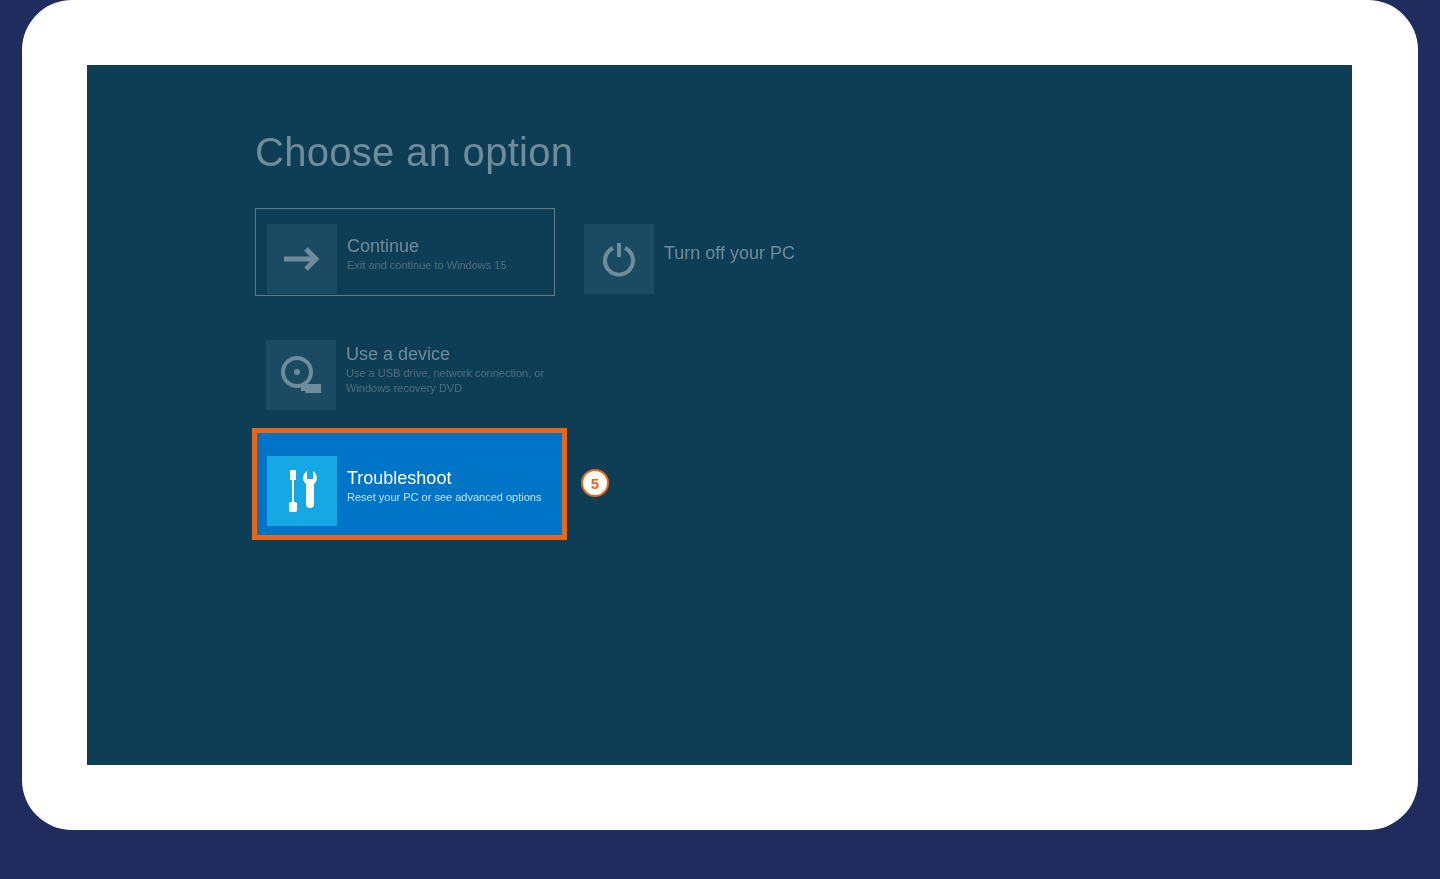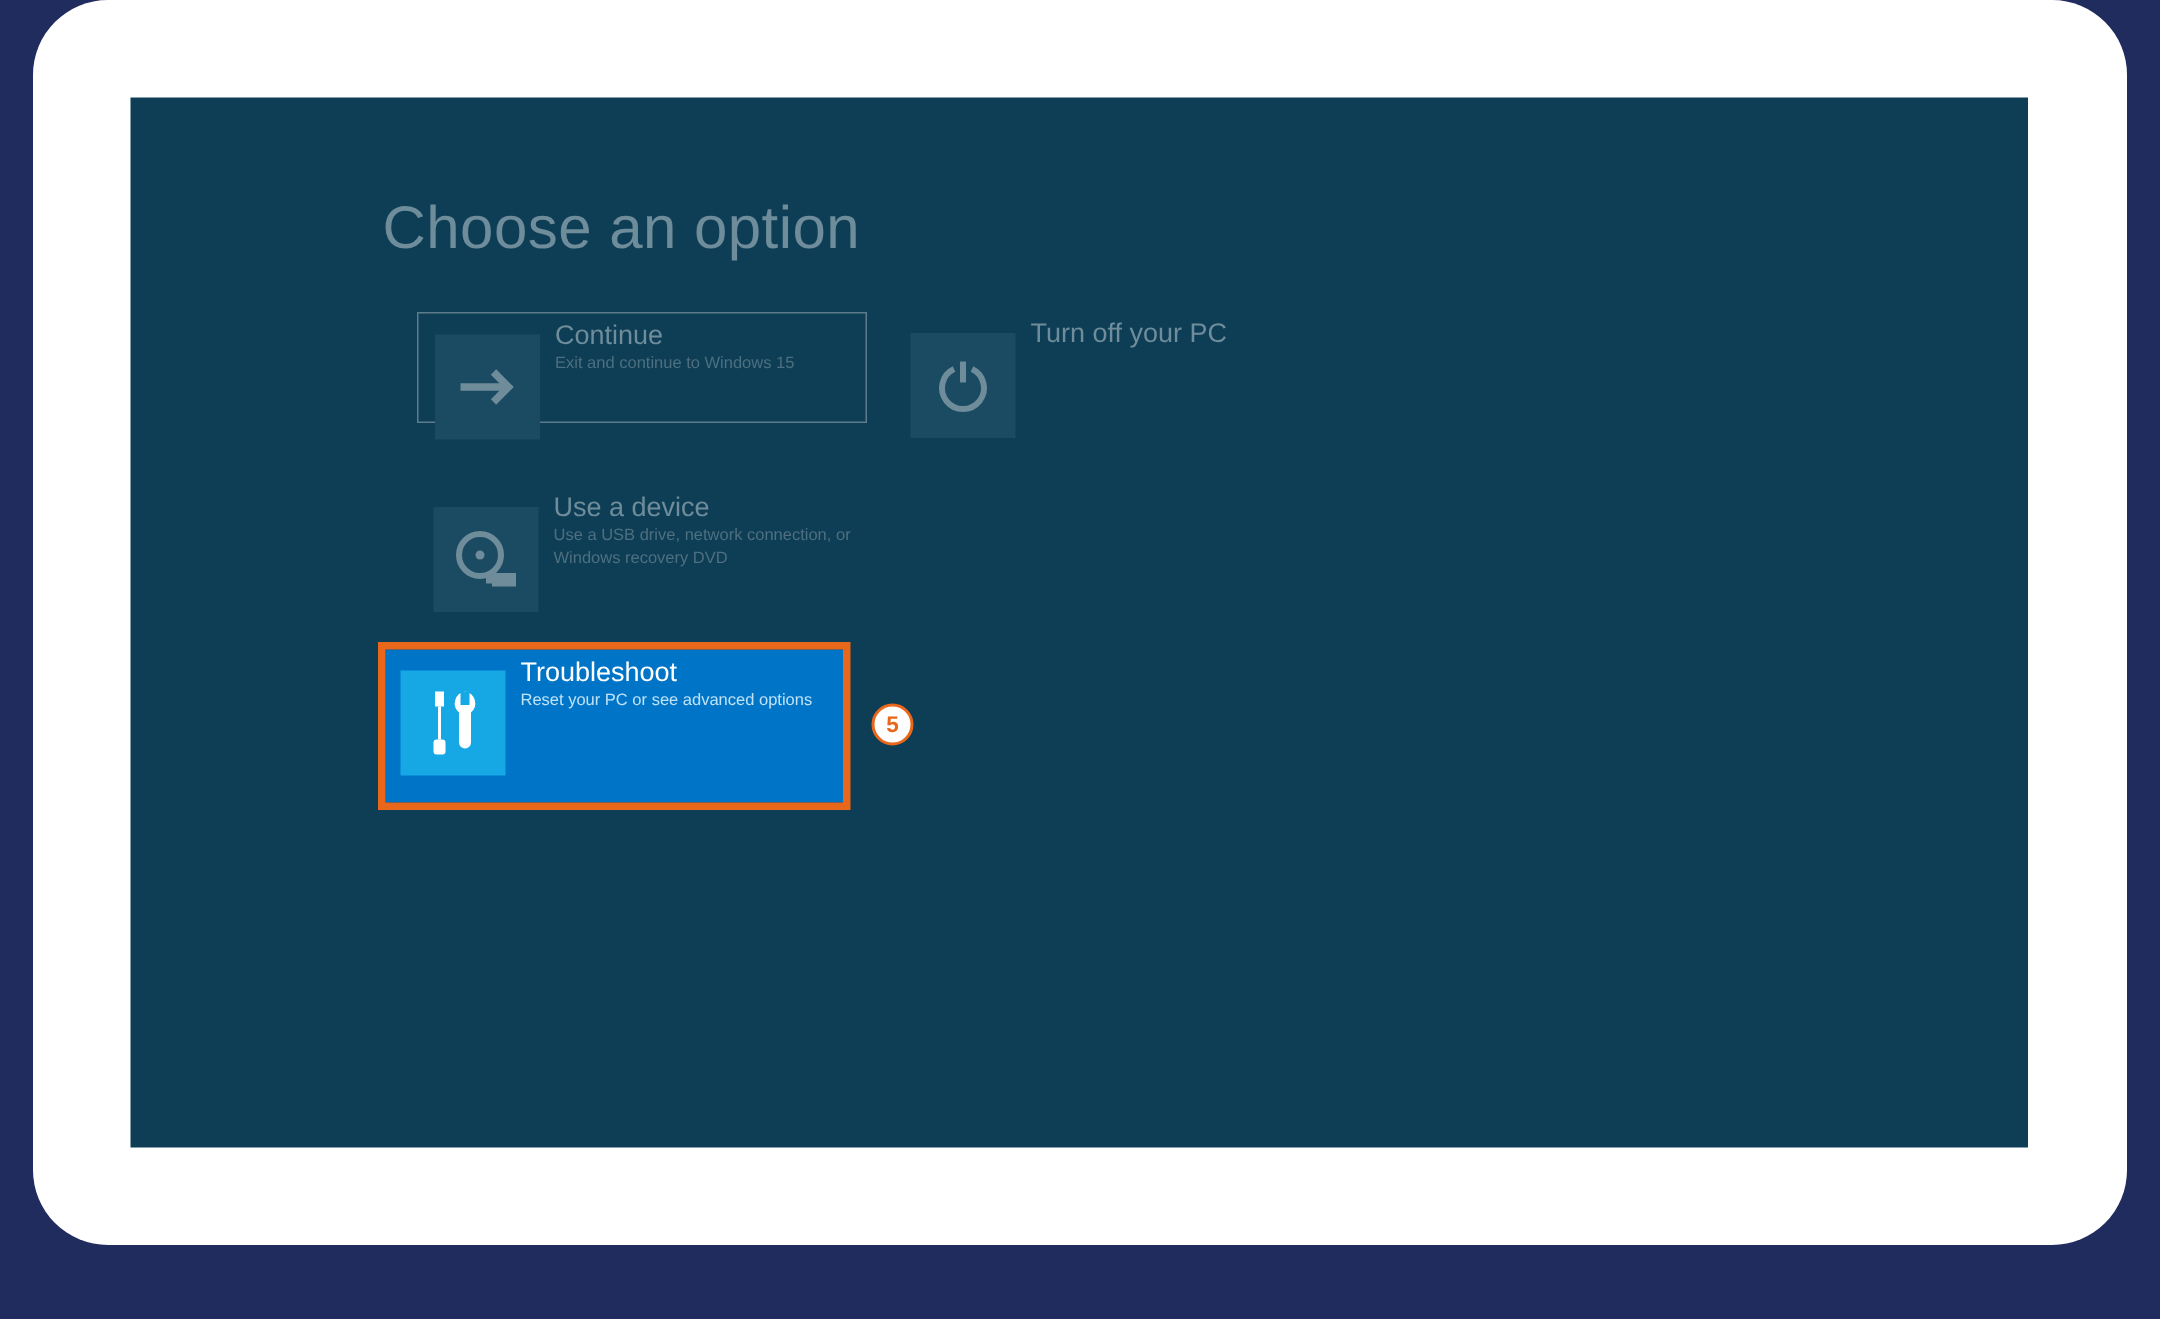--- a/index.html
+++ b/index.html
@@ -36,26 +36,25 @@
     top: 65px;
     color: #6f8c9a;
     font-size: 40px;
     font-weight: 300;
     letter-spacing: .3px;
   }
   
   .tile {
     position: absolute;
     width: 300px;
-    height: 74px;
-    display: flex;
-    align-items: flex-start;
+    height: 88px;
+    display: flex;
+    align-items: center;
     box-sizing: border-box;
     cursor: pointer;
-    margin-left: 23px;
   }
   .tile .icon-box {
     width: 70px;
     height: 70px;
     margin: 14px 10px 0 0;
     background: #1a4b62;
     display: flex;
     align-items: center;
     justify-content: center;
     flex: none;
@@ -100,21 +99,21 @@
   
   .trouble-tile {
     position: absolute;
     left: 170px;
     top: 368px;
     width: 305px;
     height: 102px;
     background: #0075c8;
     outline: 5px solid #e8671b;
     display: flex;
-    align-items: flex-start;
+    align-items: center;
     box-sizing: border-box;
     cursor: pointer;
   }
   .trouble-tile .icon-box {
     width: 70px;
     height: 70px;
     margin: 14px 10px 0 10px;
     background: #16a8e5;
     display: flex;
     align-items: center;

